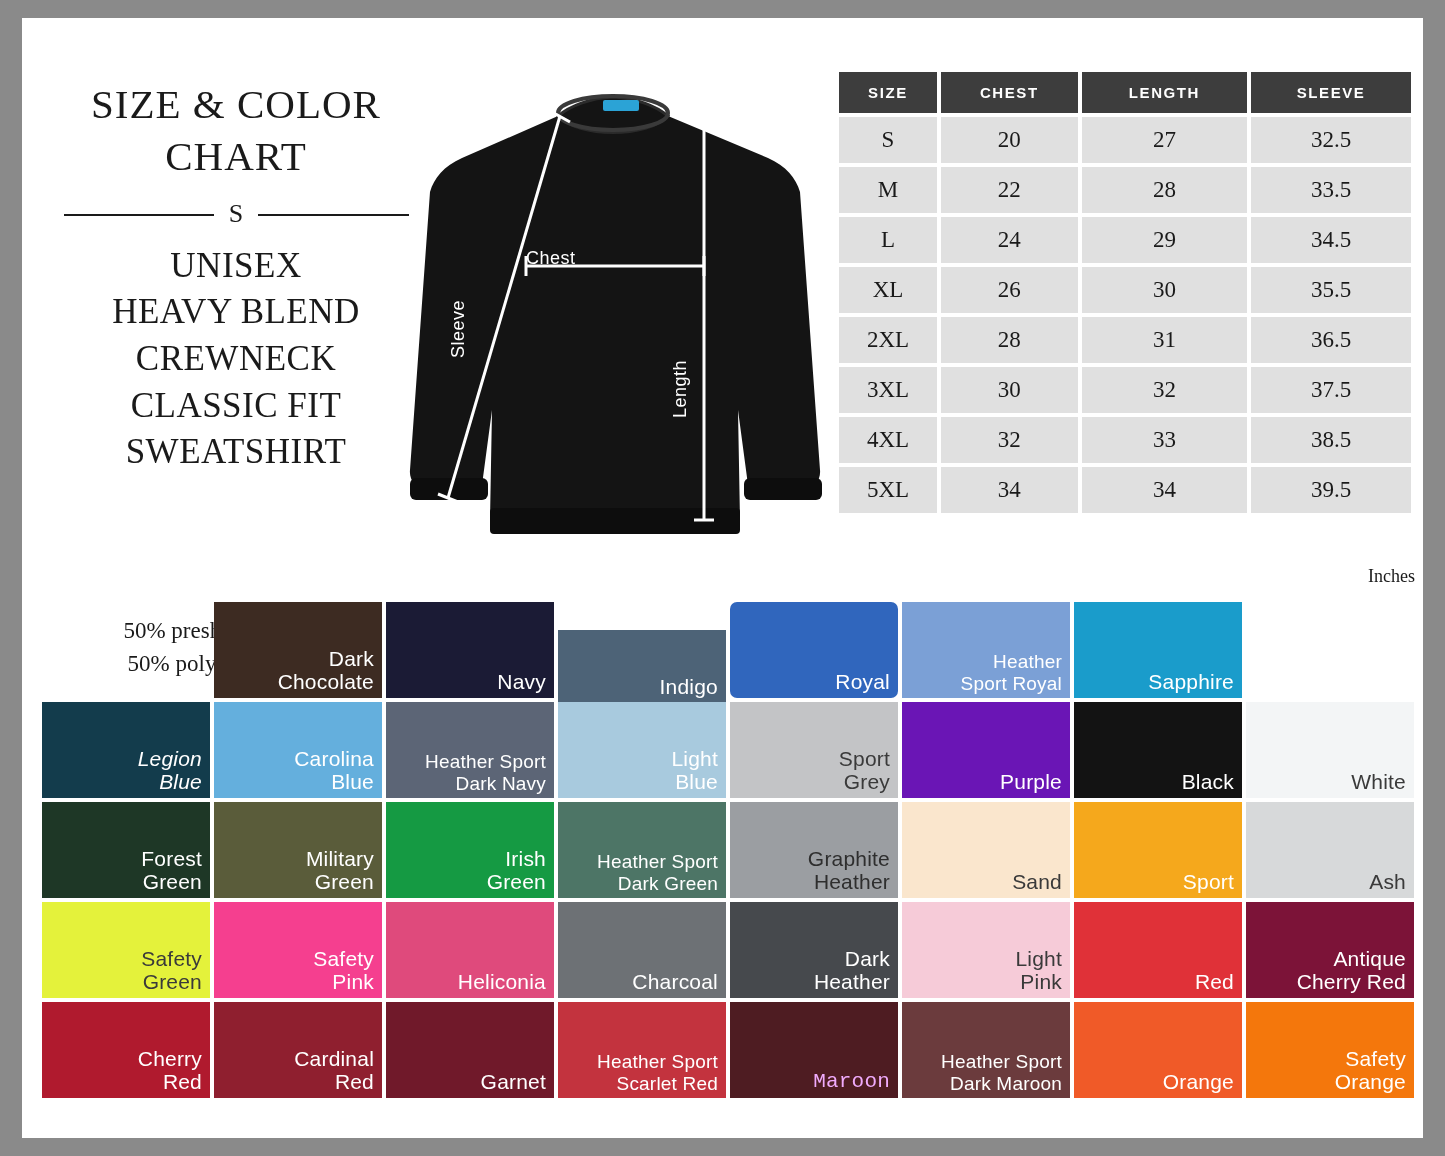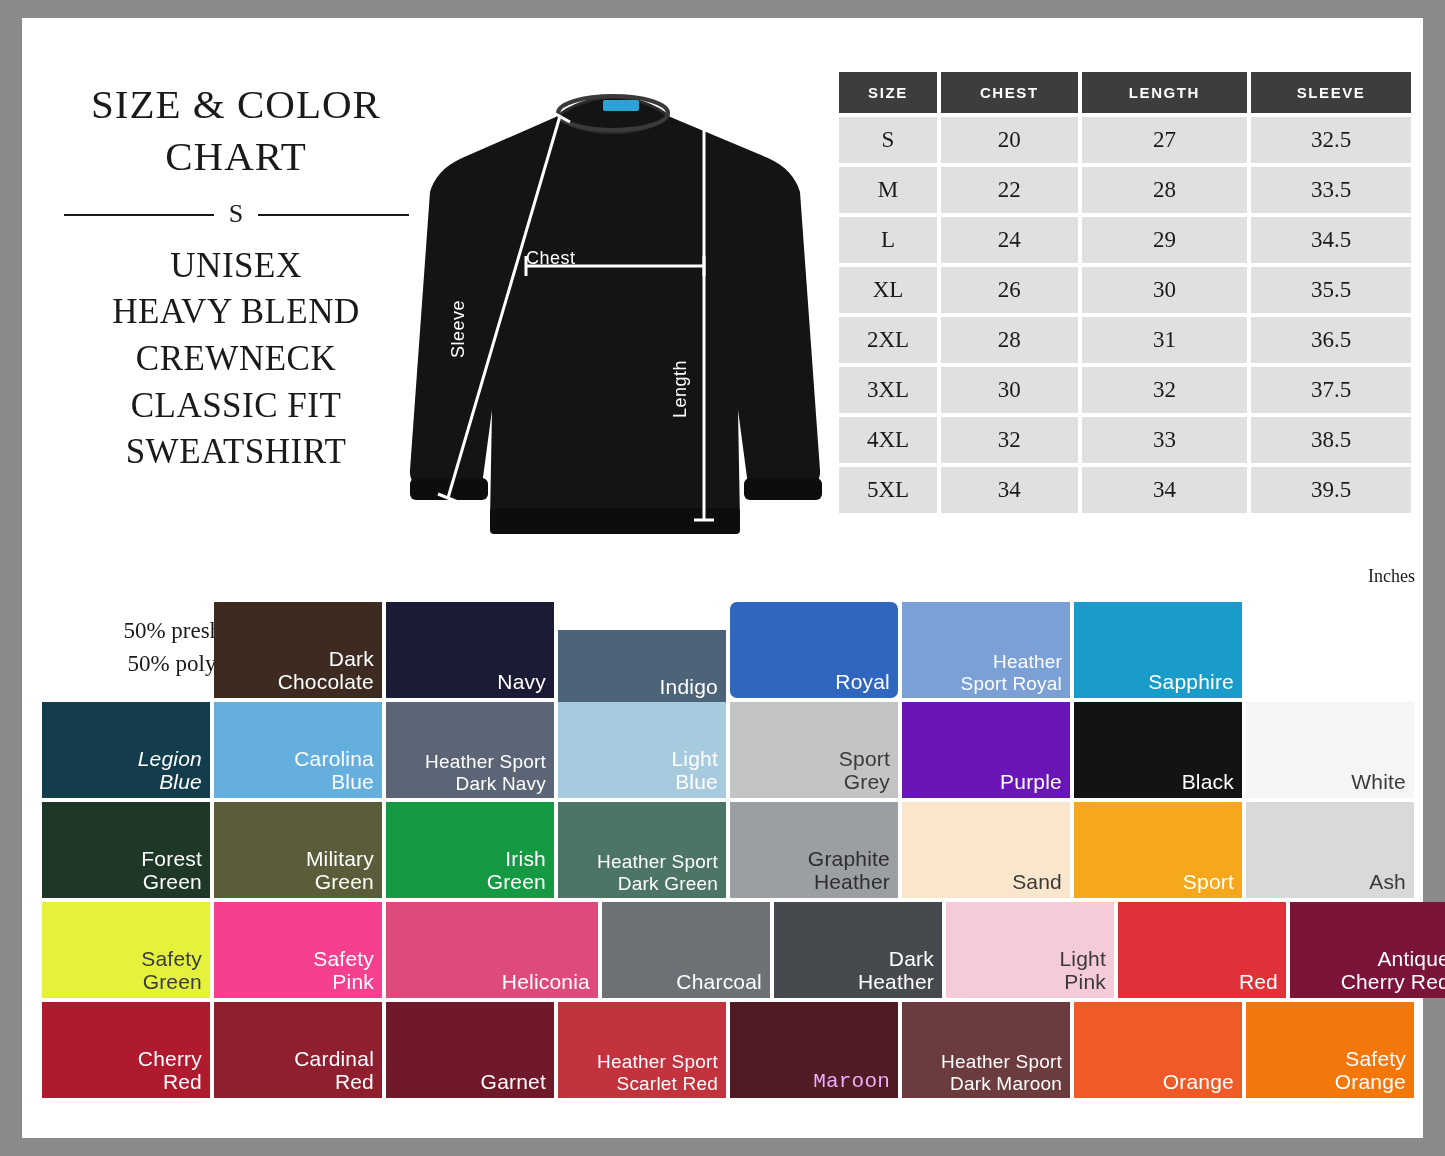--- a/index.html
+++ b/index.html
@@ -406,21 +406,21 @@
     </div>
     <div class="swrow">
       <div class="sw" style="background: rgb(228, 242, 59);">
           <span class="swlabel" style="color: rgb(58, 58, 58);">Safety
 Green</span>
         </div>
       <div class="sw" style="background: rgb(245, 63, 143);">
           <span class="swlabel" style="color: rgb(255, 255, 255);">Safety
 Pink</span>
         </div>
-      <div class="sw" style="background: rgb(223, 74, 124); padding-left: 44px;">
+      <div class="sw" style="background: rgb(223, 74, 124);">
           <span class="swlabel" style="color: rgb(255, 255, 255);">Heliconia</span>
         </div>
       <div class="sw" style="background: rgb(109, 113, 117);">
           <span class="swlabel" style="color: rgb(255, 255, 255);">Charcoal</span>
         </div>
       <div class="sw" style="background: rgb(70, 73, 77);">
           <span class="swlabel" style="color: rgb(255, 255, 255);">Dark
 Heather</span>
         </div>
       <div class="sw" style="background: rgb(246, 203, 216);">

